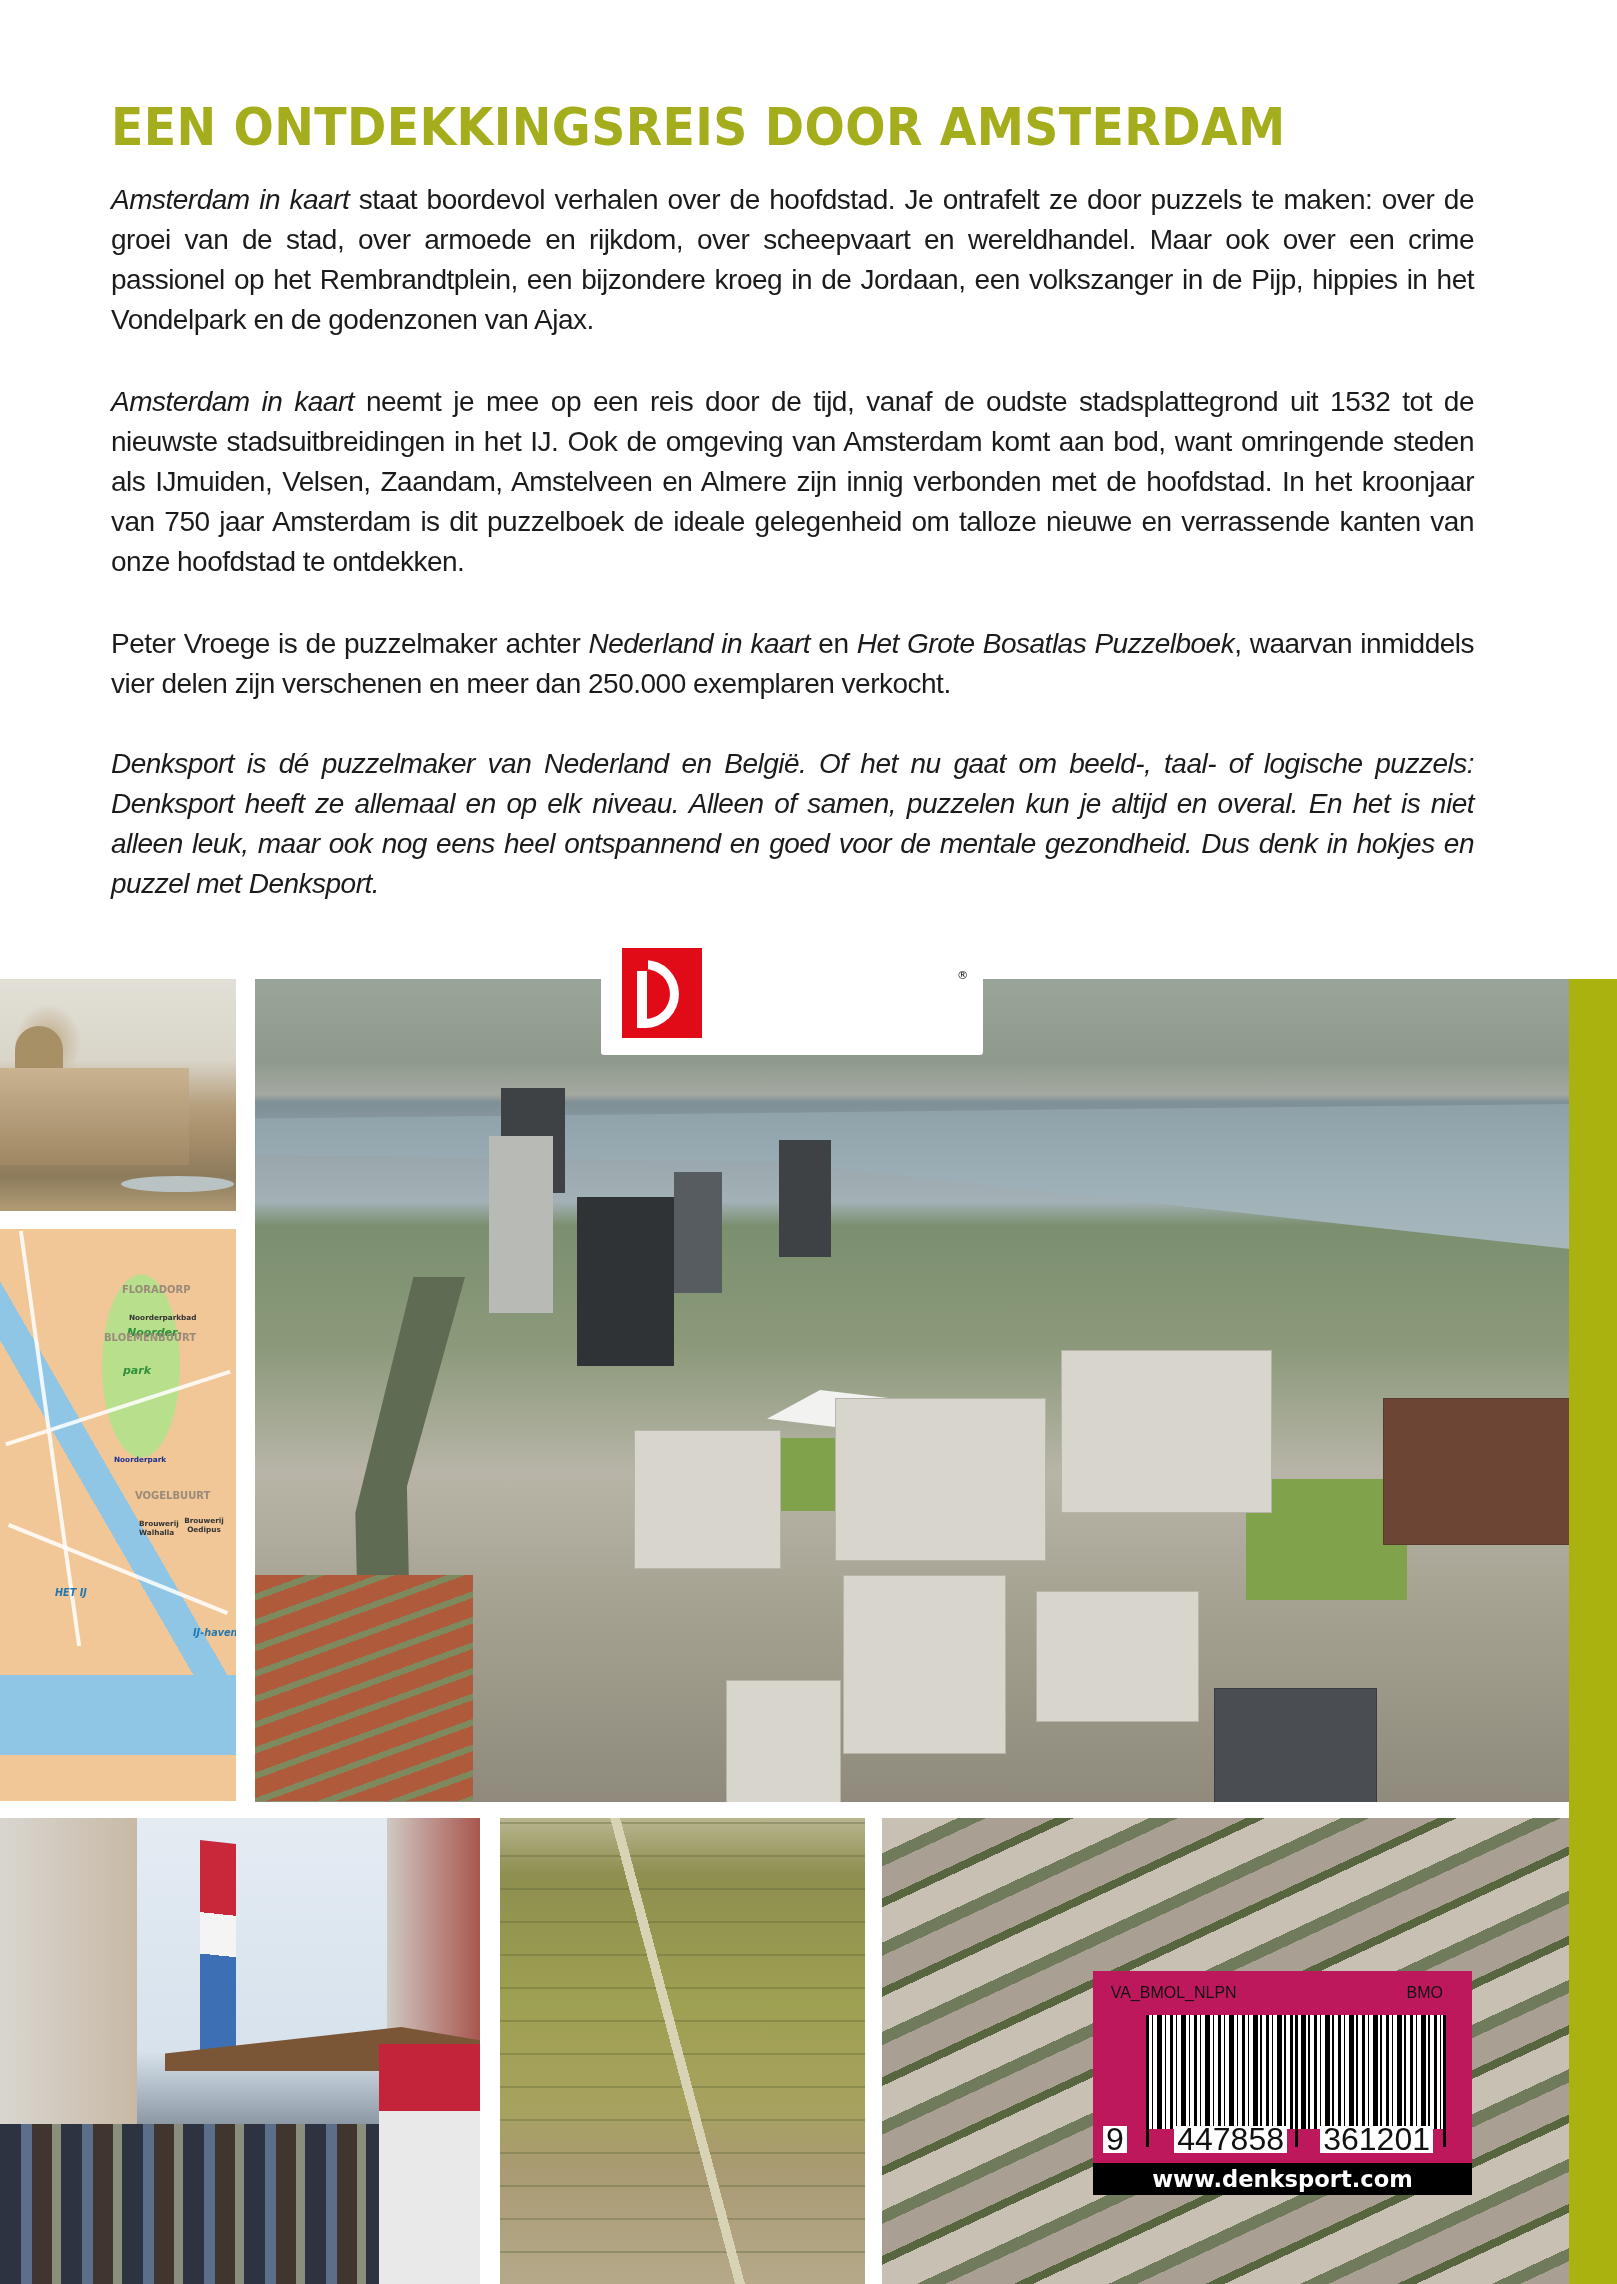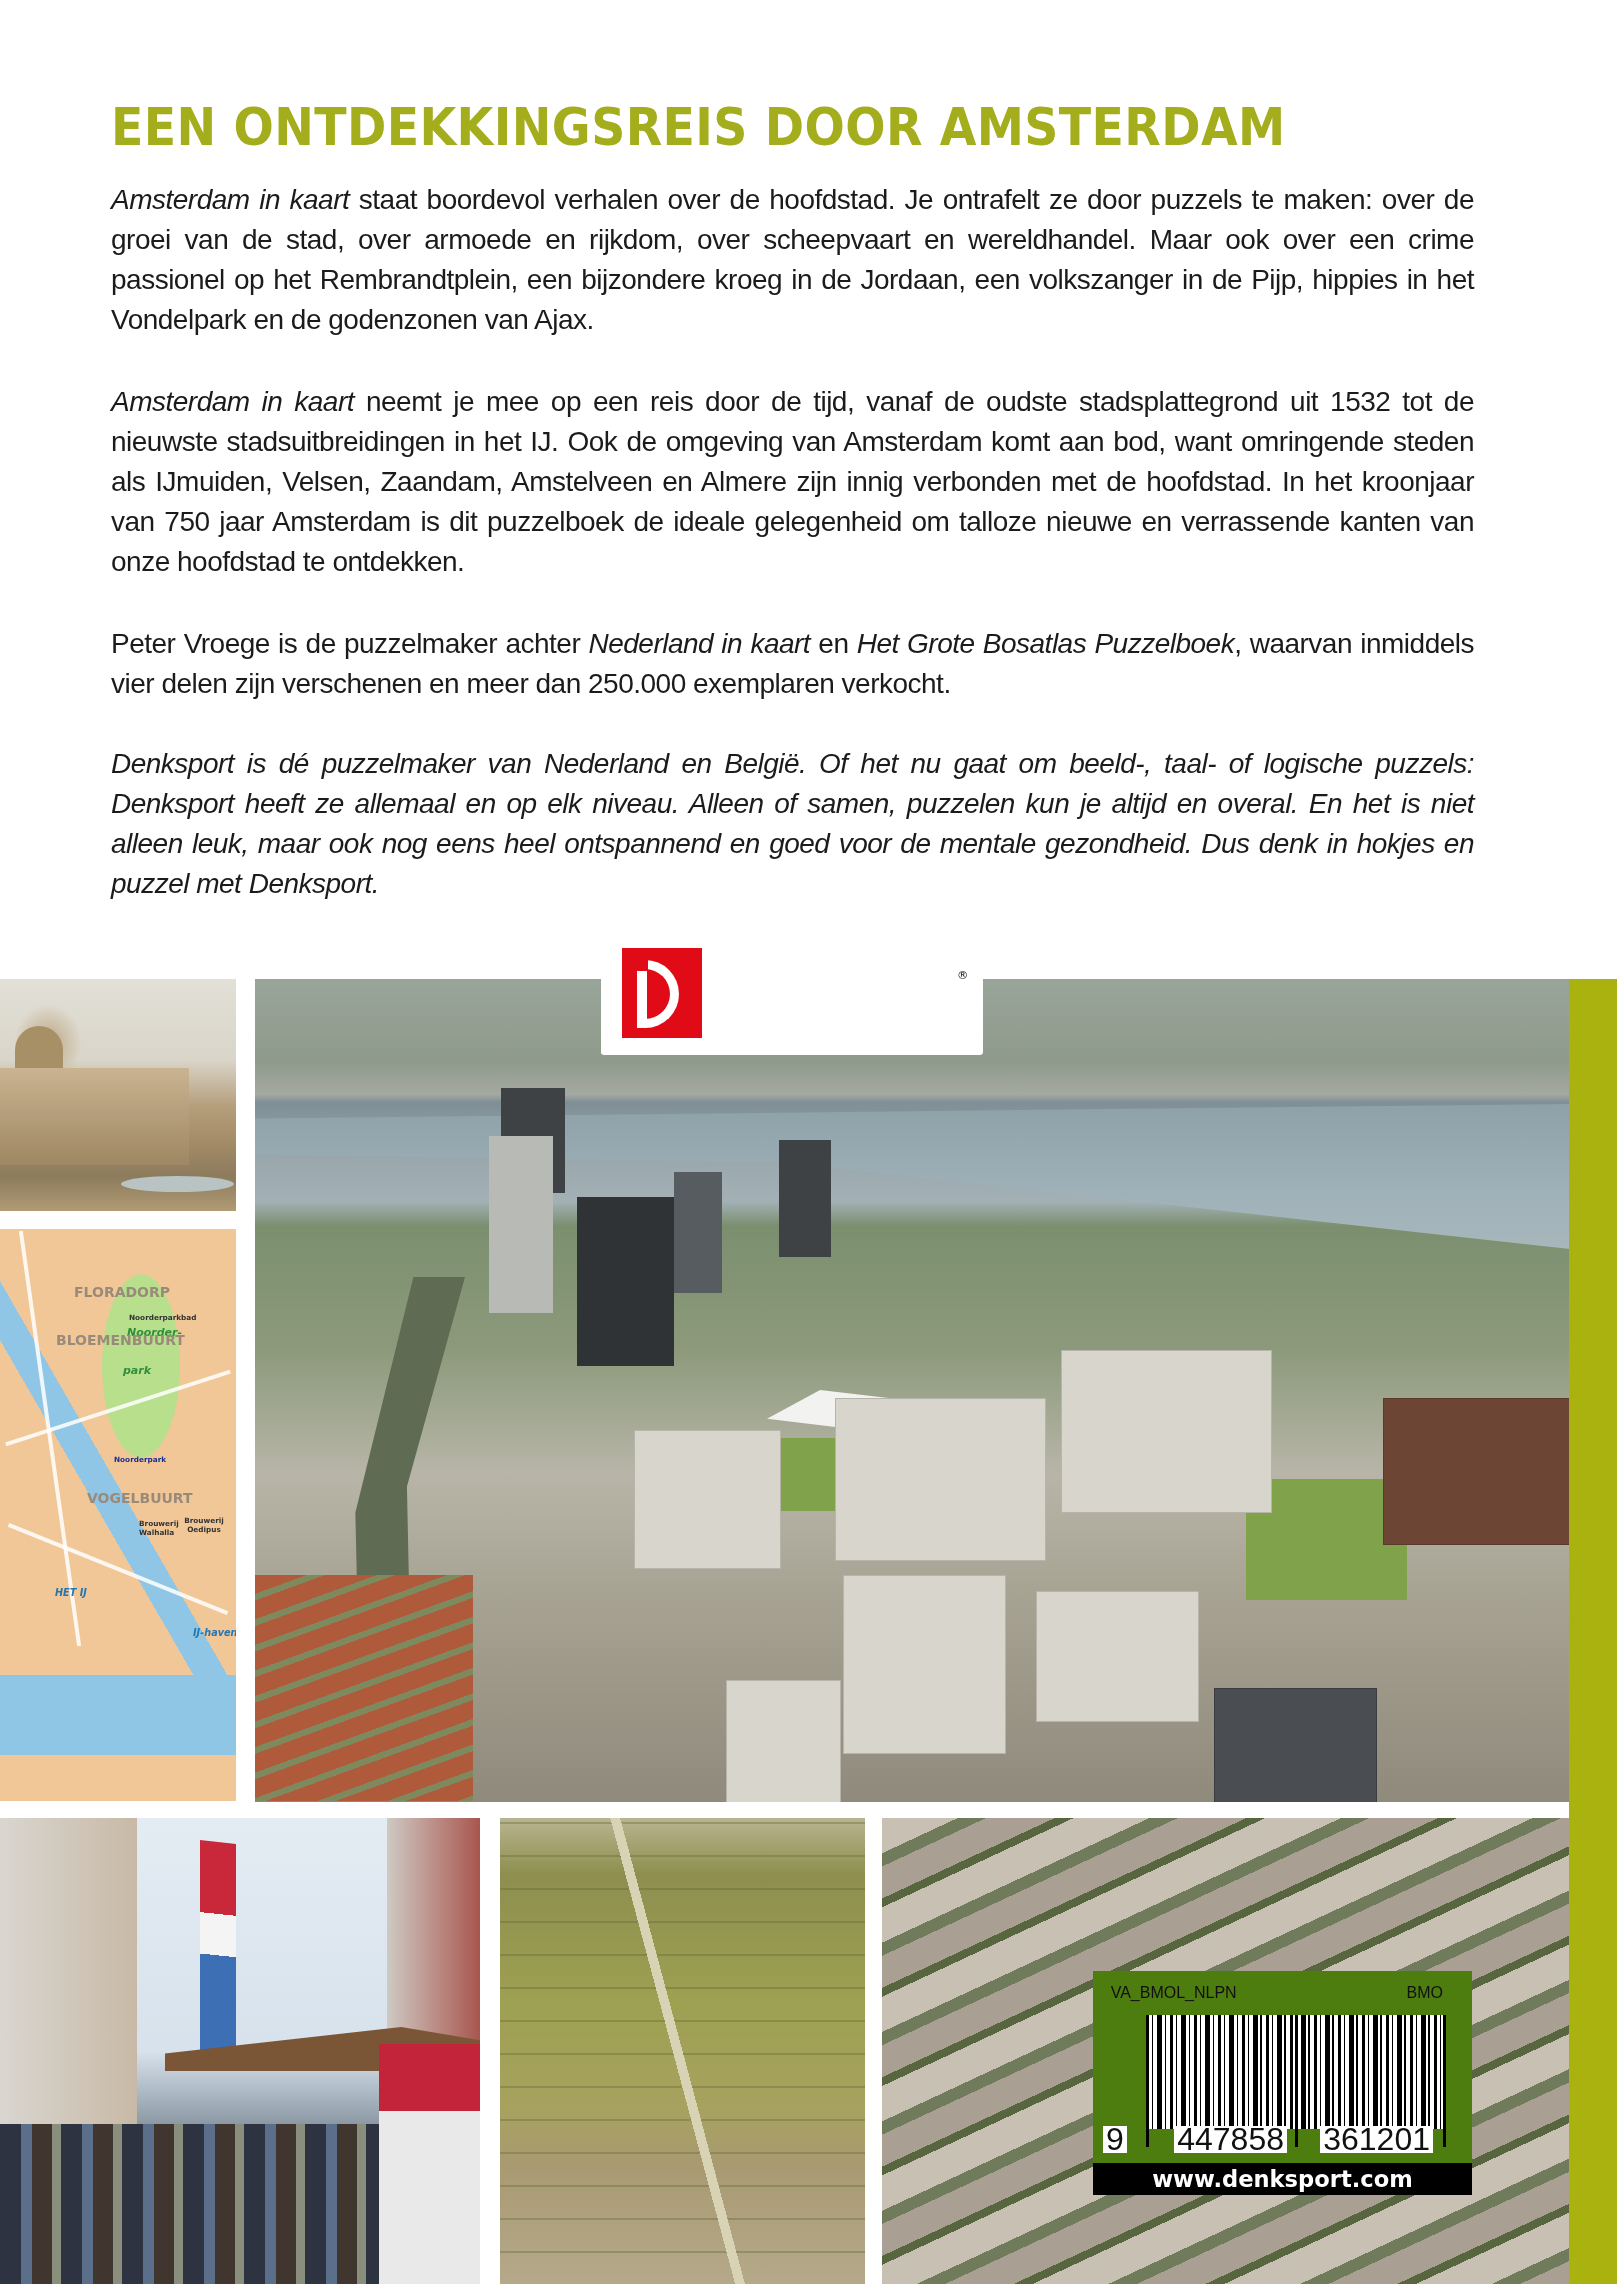--- a/index.html
+++ b/index.html
@@ -30,21 +30,21 @@
   .map { left: 0; top: 1229px; width: 236px; height: 572px;
     background:
       linear-gradient(60deg, rgba(0,0,0,0) 47%, #8fc6e6 47%, #8fc6e6 53%, rgba(0,0,0,0) 53%),
       radial-gradient(ellipse 48px 113px at 141px 137px, #b8df8c 0%, #b8df8c 80%, rgba(0,0,0,0) 82%),
       linear-gradient(180deg, #f1c797 0%, #f1c797 78%, #8fc6e6 78%, #8fc6e6 92%, #f1c797 92%);
   }
   .map .road { position: absolute; background: #ffffff; opacity: 0.85; }
   .map .lbl { position: absolute; font-family: "DejaVu Sans", sans-serif; font-size: 7.3px; font-weight: bold; color: #333; white-space: nowrap; }
   .map .lbl.green { color: #2f8f3a; font-style: italic; font-size: 11px; }
   .map .lbl.blue { color: #2377b0; font-style: italic; font-size: 9.7px; }
-  .map .lbl.grey { color: #9a8a7a; font-size: 14px; }
+  .map .lbl.grey { color: #9a8a7a; font-size: 10px; margin-left: 48px; }
 
   
   .aerial { left: 255px; top: 979px; width: 1315px; height: 823px;
     background:
       linear-gradient(180deg, #9aa59a 0%, #8e9a8b 10%, #a5a9a1 14%, #7f8f96 15%, #9aa8ae 22%, #a3b1b6 27%, #7b8f6f 30%, #8c9a7b 45%, #b8b5a8 60%, #a7a393 75%, #8f8a7b 100%);
   }
   .aerial .river { position: absolute; left: 0; top: 125px; width: 1315px; height: 145px; background: linear-gradient(180deg,#8ea0a8,#9fb1b8 60%,#a7b7bc); clip-path: polygon(0 10%, 100% 0, 100% 100%, 75% 75%, 40% 40%, 0 35%); }
   .aerial .tower { position: absolute; background: #3e4245; }
   .aerial .tower.light { background: #b8bab5; }
   .aerial .canal { position: absolute; left: 81px; top: 298px; width: 129px; height: 524px; background: #5f6b52; clip-path: polygon(60% 0, 100% 0, 55% 40%, 60% 100%, 20% 100%, 15% 45%); }
@@ -79,21 +79,21 @@
       linear-gradient(75deg, rgba(0,0,0,0) 48%, #d8d3b4 48%, #d8d3b4 50%, rgba(0,0,0,0) 50%),
       repeating-linear-gradient(0deg, rgba(0,0,0,0) 0 31px, rgba(90,100,50,0.35) 31px 33px),
       linear-gradient(180deg, #b9b590 0%, #8e8f4f 12%, #9ea052 40%, #a7a25f 62%, #a99a72 75%, #b5a98a 100%); }
 
   .aerial2 { left: 882px; top: 1818px; width: 687px; height: 466px;
     background:
       repeating-linear-gradient(155deg, #c7c0b3 0 32px, #6f7b5a 32px 44px, #a99f92 44px 73px, #57663f 73px 81px),
       #a9a194; }
 
   
-  .barcode-box { position: absolute; left: 1093px; top: 1971px; width: 379px; height: 224px; background: #4d7c0f; }
+  .barcode-box { position: absolute; left: 1093px; top: 1971px; width: 379px; height: 224px; background: #be185d; }
   .bc-code { position: absolute; left: 17.7px; top: 13px; font-family: "Liberation Sans", sans-serif; font-size: 16px; color: #111; }
   .bc-right { position: absolute; right: 29px; top: 13px; font-family: "Liberation Sans", sans-serif; font-size: 16px; color: #111; }
   .bc-bars { position: absolute; left: 53px; top: 44px; width: 300px; height: 114px;
     background: repeating-linear-gradient(90deg, #000 0 3.2px, #fff 3.2px 5.6px, #000 5.6px 7.3px, #fff 7.3px 11.3px, #000 11.3px 16px, #fff 16px 18.5px, #000 18.5px 20px, #fff 20px 24px); }
   .bc-guard { position: absolute; top: 44px; width: 3.2px; height: 132px; background: #000; }
   .bc-num { position: absolute; top: 155px; font-family: "Liberation Sans", sans-serif; font-size: 32px; color: #111; background: #fff; padding: 0 3.2px; line-height: 27px; }
   .bc-footer { position: absolute; left: 0; bottom: 0; width: 379px; height: 32px; background: #000; color: #fff; font-family: "DejaVu Sans", sans-serif; font-weight: bold; font-size: 22.6px; text-align: center; line-height: 32px; }
 </style>
 </head>
 <body>

